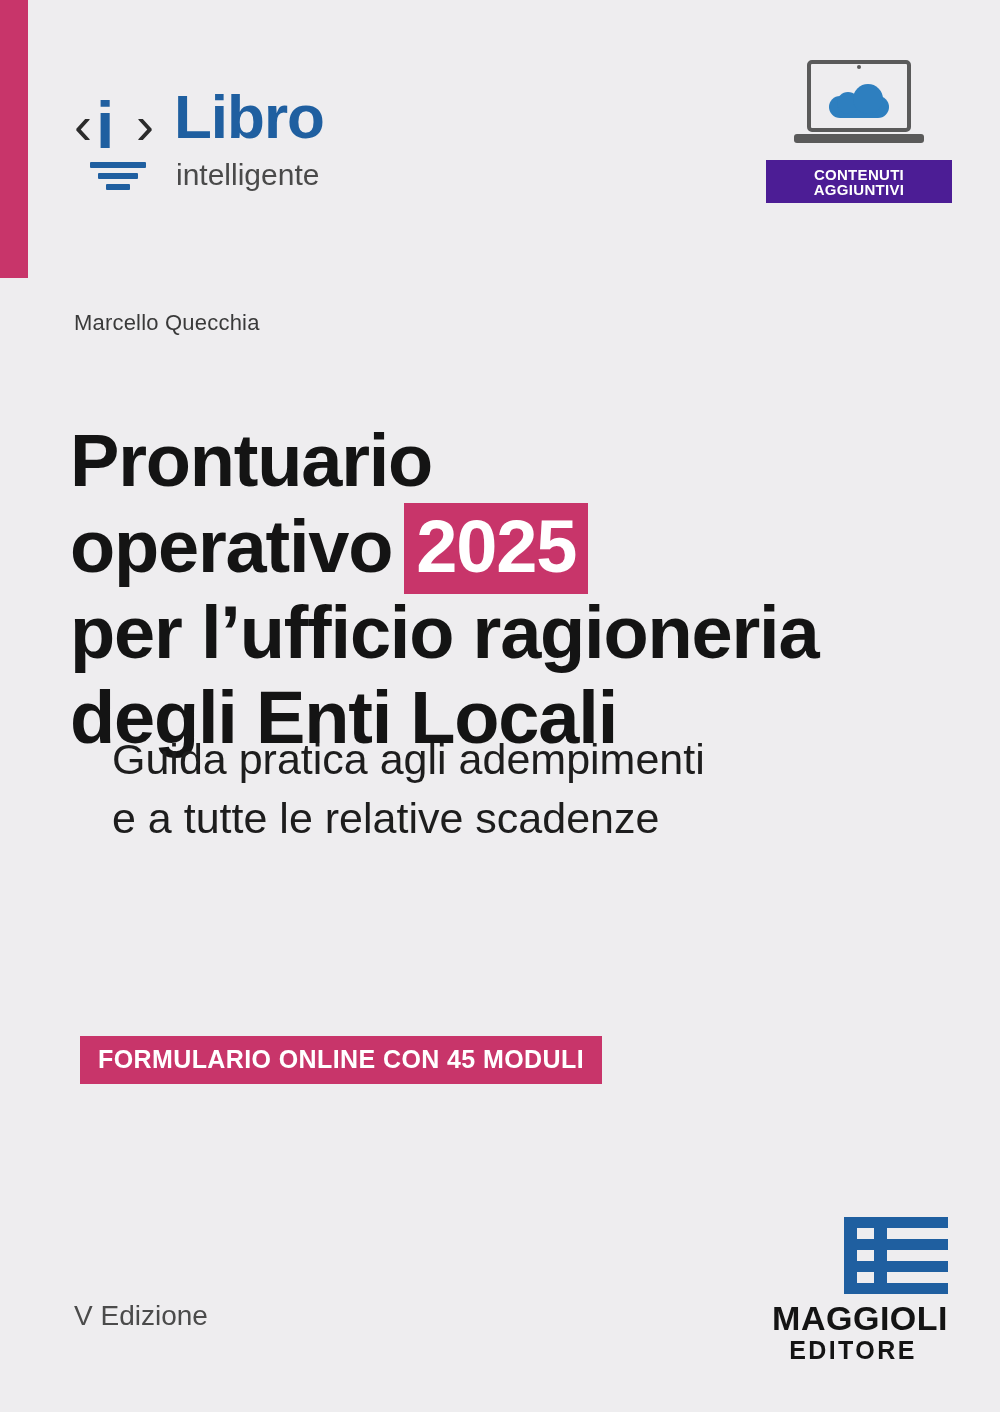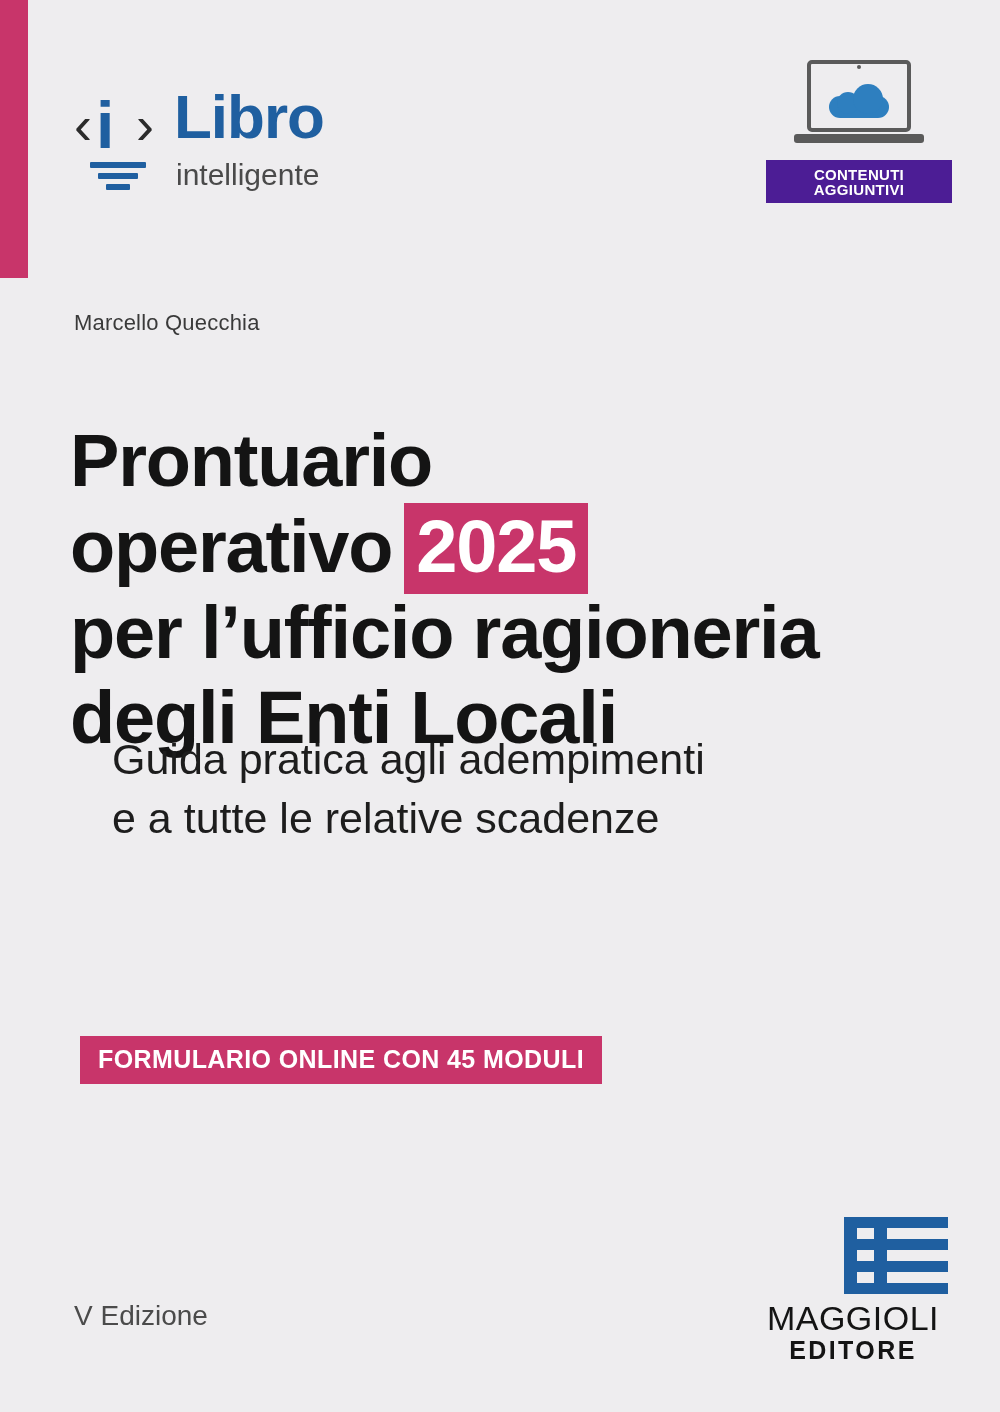--- a/index.html
+++ b/index.html
@@ -289,25 +289,24 @@
   .pub-mark .stem2 {
     position: absolute;
     left: 30px;
     top: 0;
     width: 13px;
     height: 77px;
     background: #1f5fa0;
   }
   .pub-name {
     font-size: 34px;
-    font-weight: normal;
+    font-weight: bold;
     color: #141414;
     letter-spacing: 0.5px;
     line-height: 1.05;
-    text-align: center;
   }
   .pub-sub {
     font-size: 25px;
     font-weight: bold;
     color: #141414;
     letter-spacing: 2.4px;
     line-height: 1.1;
     text-align: center;
   }
 </style>

